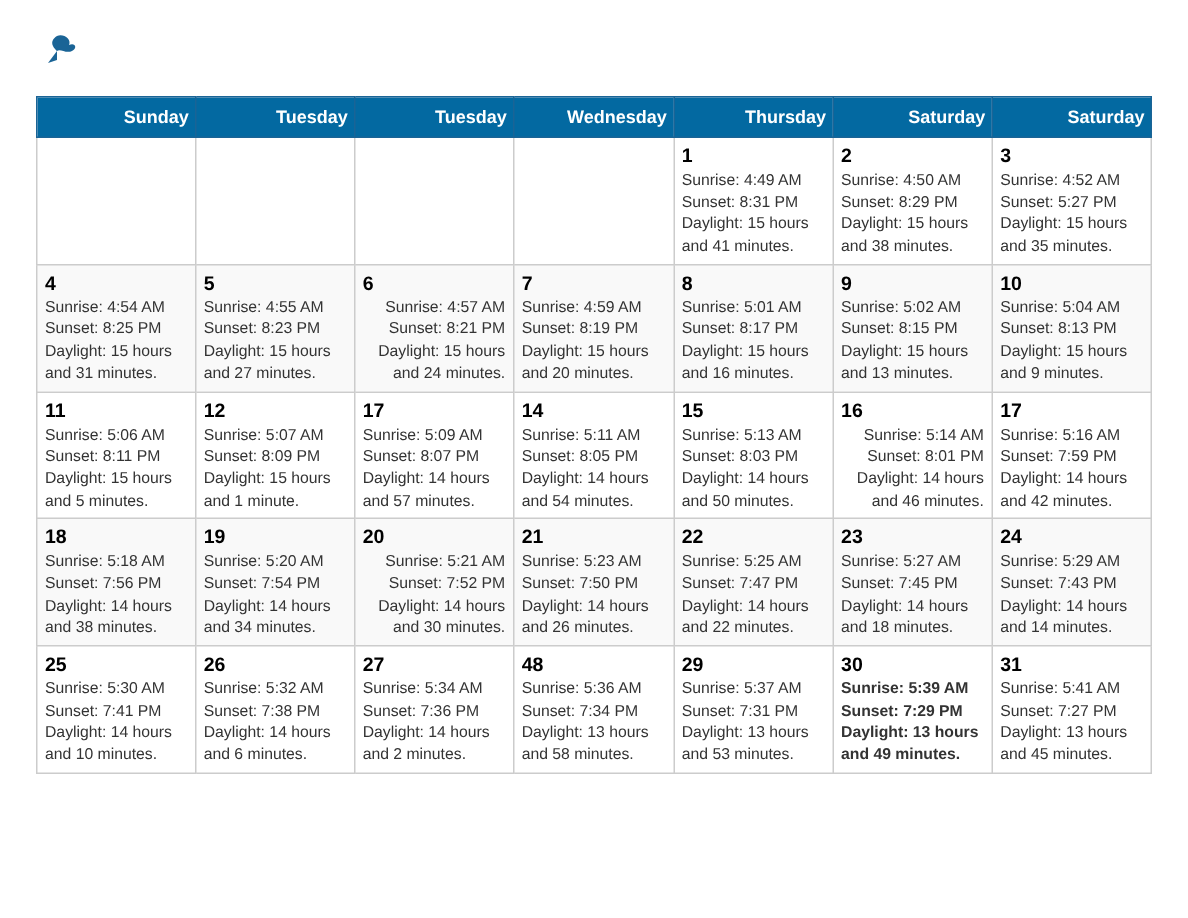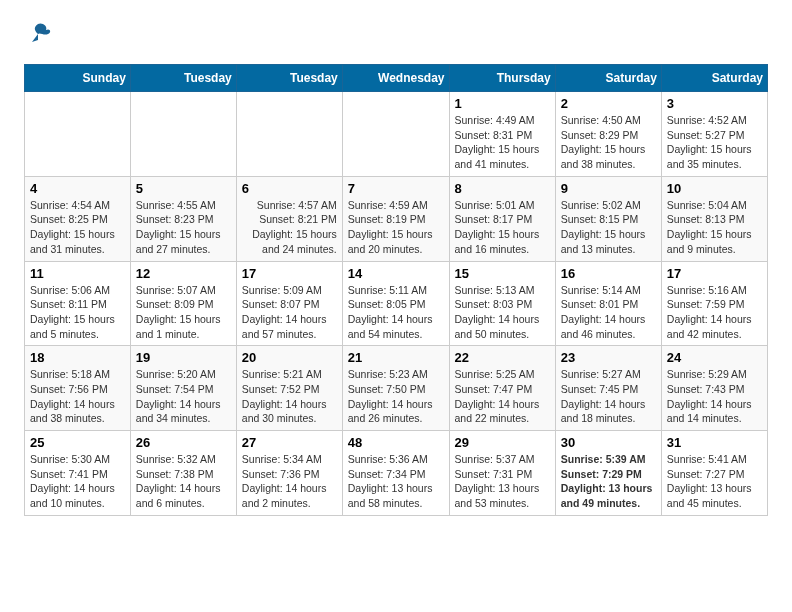--- a/index.html
+++ b/index.html
@@ -219,21 +219,21 @@
         </td>
         <td>
           <span class="day-number">15</span>
           <div class="day-info" style="white-space: pre-line;">Sunrise: 5:13 AM
 Sunset: 8:03 PM
 Daylight: 14 hours
 and 50 minutes.</div>
         </td>
         <td>
           <span class="day-number">16</span>
-          <div class="day-info" style="white-space: pre-line;">Sunrise: 5:14 AM
+          <div class="day-info" style="white-space: pre-line; text-align: right;">Sunrise: 5:14 AM
 Sunset: 8:01 PM
 Daylight: 14 hours
 and 46 minutes.</div>
         </td>
         <td>
           <span class="day-number">17</span>
           <div class="day-info" style="white-space: pre-line;">Sunrise: 5:16 AM
 Sunset: 7:59 PM
 Daylight: 14 hours
 and 42 minutes.</div>
@@ -249,21 +249,21 @@
         </td>
         <td>
           <span class="day-number">19</span>
           <div class="day-info" style="white-space: pre-line;">Sunrise: 5:20 AM
 Sunset: 7:54 PM
 Daylight: 14 hours
 and 34 minutes.</div>
         </td>
         <td>
           <span class="day-number">20</span>
-          <div class="day-info" style="white-space: pre-line;">Sunrise: 5:21 AM
+          <div class="day-info" style="white-space: pre-line; text-align: right;">Sunrise: 5:21 AM
 Sunset: 7:52 PM
 Daylight: 14 hours
 and 30 minutes.</div>
         </td>
         <td>
           <span class="day-number">21</span>
           <div class="day-info" style="white-space: pre-line;">Sunrise: 5:23 AM
 Sunset: 7:50 PM
 Daylight: 14 hours
 and 26 minutes.</div>

